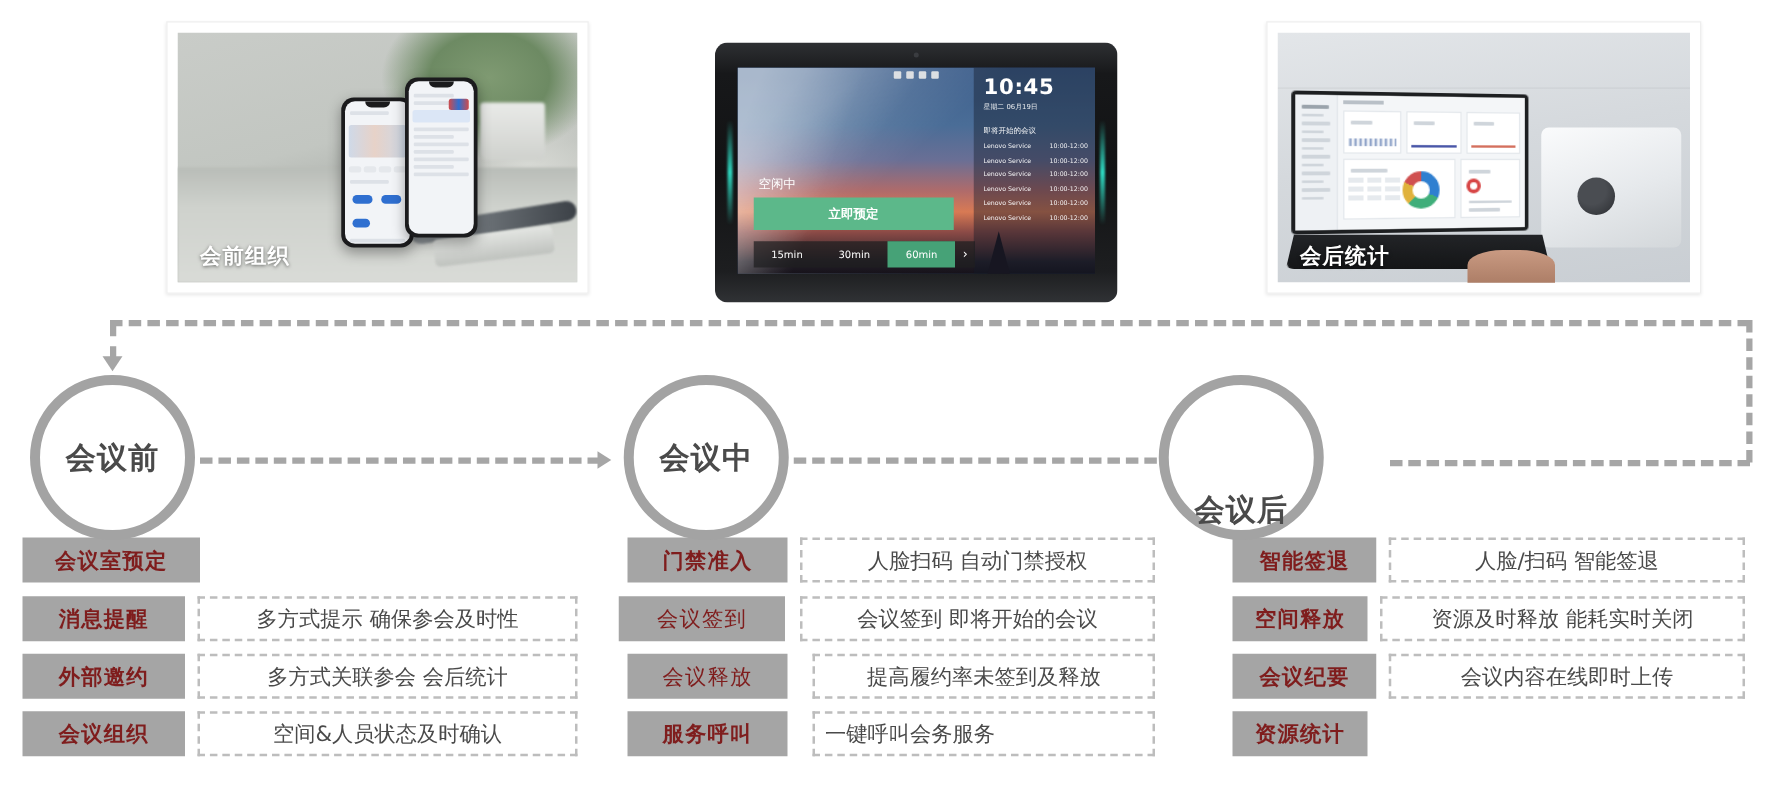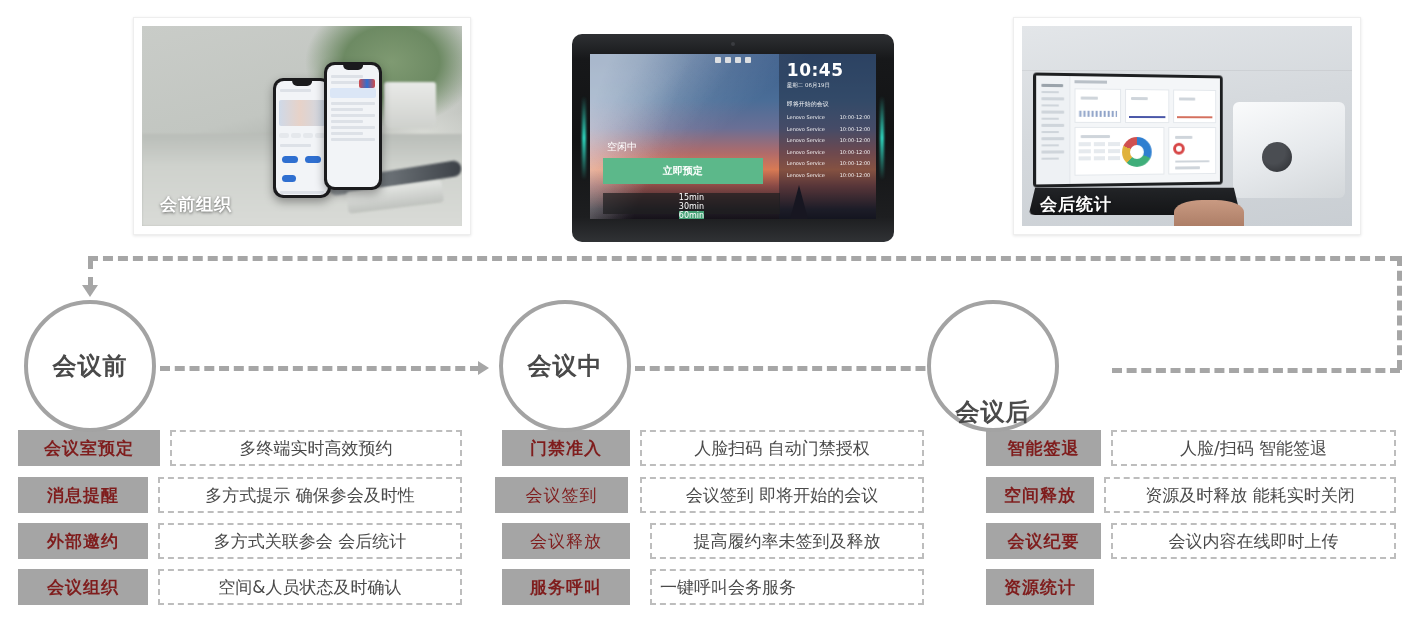--- a/index.html
+++ b/index.html
@@ -123,21 +123,21 @@
     position:absolute; left:6%; top:52%; color:#fff; font-size:10px; z-index:6; font-weight:500;
   }
   .ph2-book {
     position:absolute; left:4.5%; top:63%; width:56%; height:16%;
     background:#5cb88a; color:#fff; font-size:10px; font-weight:600;
     display:flex; align-items:center; justify-content:center; z-index:6;
   }
   .ph2-durations {
     position:absolute; left:4.5%; bottom:3%; width:62%; height:13%;
     background: rgba(30,30,32,0.72); display:flex; align-items:center; z-index:6;
-    color:#fff; font-size:8px;flex-direction:column;
+    color:#fff; font-size:8px;
   }
   .ph2-dur { flex:1; text-align:center; }
   .ph2-dur.active { background:#46a277; height:100%; display:flex; align-items:center; justify-content:center; }
   .ph2-chev { width:16px; text-align:center; font-size:10px; }
   .ph2-glowL, .ph2-glowR {
     position:absolute; top:30%; height:40%; width:4px; z-index:7;
     background: linear-gradient(180deg, rgba(45,220,200,0) 0%, #2fd8c0 50%, rgba(45,220,200,0) 100%);
     border-radius:2px; filter: blur(1px);
   }
   .ph2-glowL { left:3.2%; } .ph2-glowR { right:3.2%; }
@@ -174,21 +174,21 @@
     transform: perspective(420px) rotateX(44deg); }
   .ph3-speaker { position:absolute; right:2%; top:38%; width:34%; height:48%;
     background: linear-gradient(160deg,#fafbfc 0%,#e6e9ec 55%,#d3d7da 100%); border-radius:6px; }
   .ph3-speaker::after { content:""; position:absolute; left:26%; top:42%; width:30px;height:30px;border-radius:50%;
     background: radial-gradient(circle at 38% 34%, #4a4d52 0 42%, #2a2c30 100%); }
   .ph3-hand { position:absolute; left:46%; bottom:-2%; width:70px; height:30px;
     background: linear-gradient(180deg,#c99a82,#a97a63); border-radius:40% 40% 10% 10%; }
 
   
   .circle {
-    position:absolute; border:4px solid #a3a3a3; border-radius:50%;
+    position:absolute; border:8px solid #a3a3a3; border-radius:50%;
     background:#ffffff; display:flex; align-items:center; justify-content:center;
     z-index: 12;
   }
   .circle span {
     font-size:24px; font-weight:bold; color:#4a4a4a; letter-spacing:1px;
   }
 
   
   .dash-h {
     position:absolute; height:0; border-top:5px dashed #a6a6a6; z-index:4;
@@ -426,21 +426,20 @@
   </div>
   <div class="circle" style="left:499px; top:300px; width:132px; height:132px;">
     <span>会议中</span>
   </div>
   <div class="circle" style="left:927px; top:300px; width:132px; height:132px;align-items:flex-end;">
     <span>会议后</span>
   </div>
 
   <div class="col" style="left:0; top:0;">
     <div class="frow" style="left:18px; top:430px; width:426px;">
-      <div class="fval" style="left:152px; width:292px;">多终端实时高效预约</div>
       <div class="fkey" style="width:142px;">会议室预定</div>
     </div>
     <div class="frow" style="left:18px; top:477px; width:426px;">
       <div class="fval" style="left:140px; width:304px;">多方式提示 确保参会及时性</div>
       <div class="fkey" style="width:130px;">消息提醒</div>
     </div>
     <div class="frow" style="left:18px; top:523px; width:426px;">
       <div class="fval" style="left:140px; width:304px;">多方式关联参会 会后统计</div>
       <div class="fkey" style="width:130px;">外部邀约</div>
     </div>

